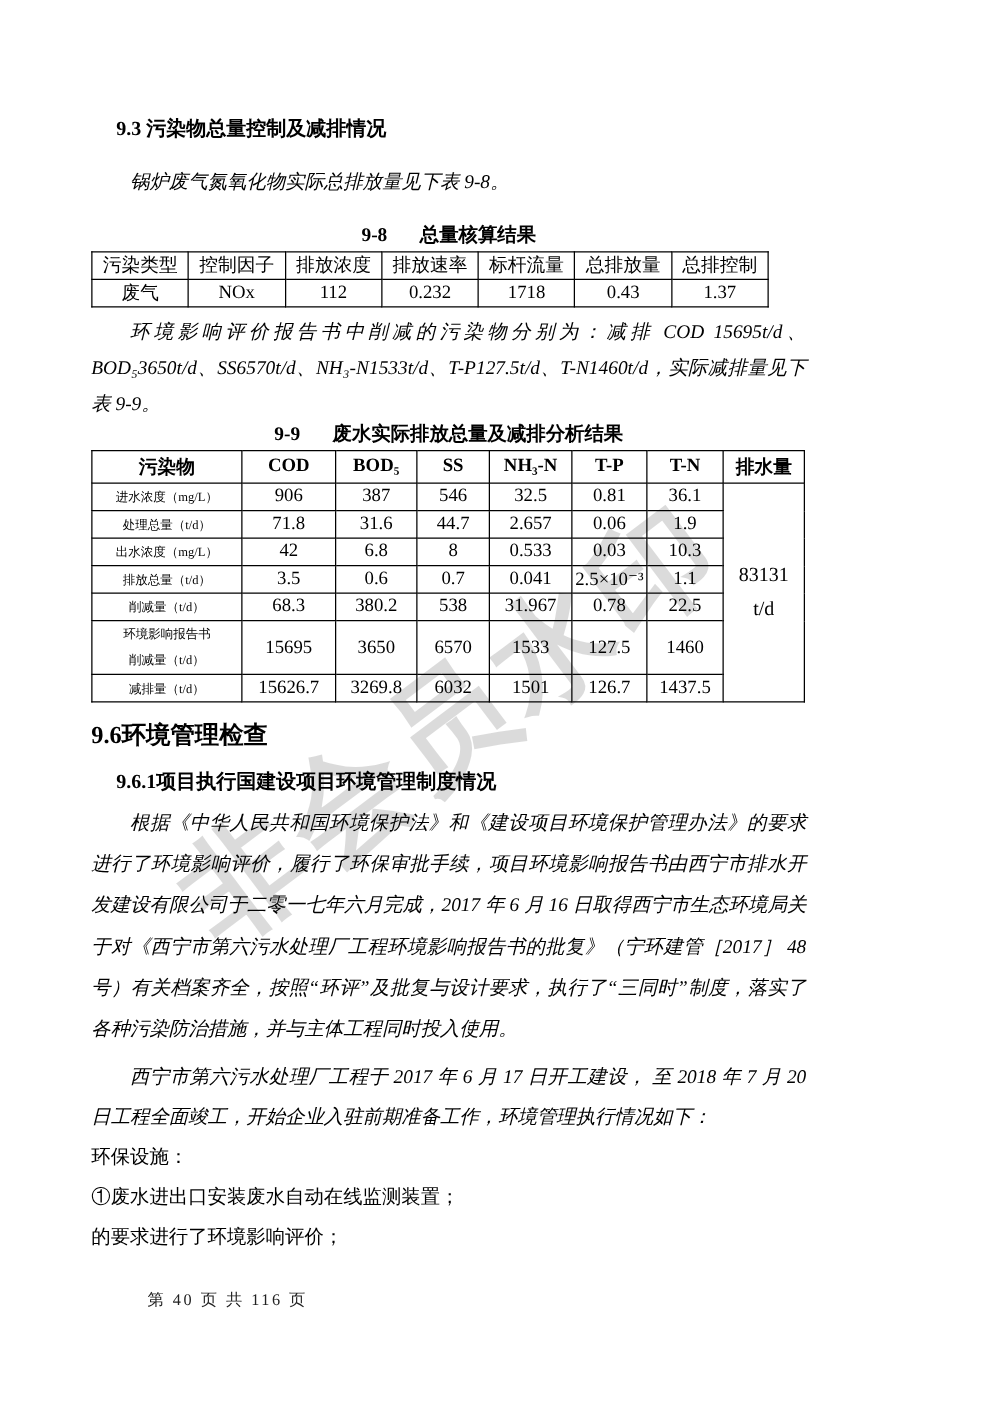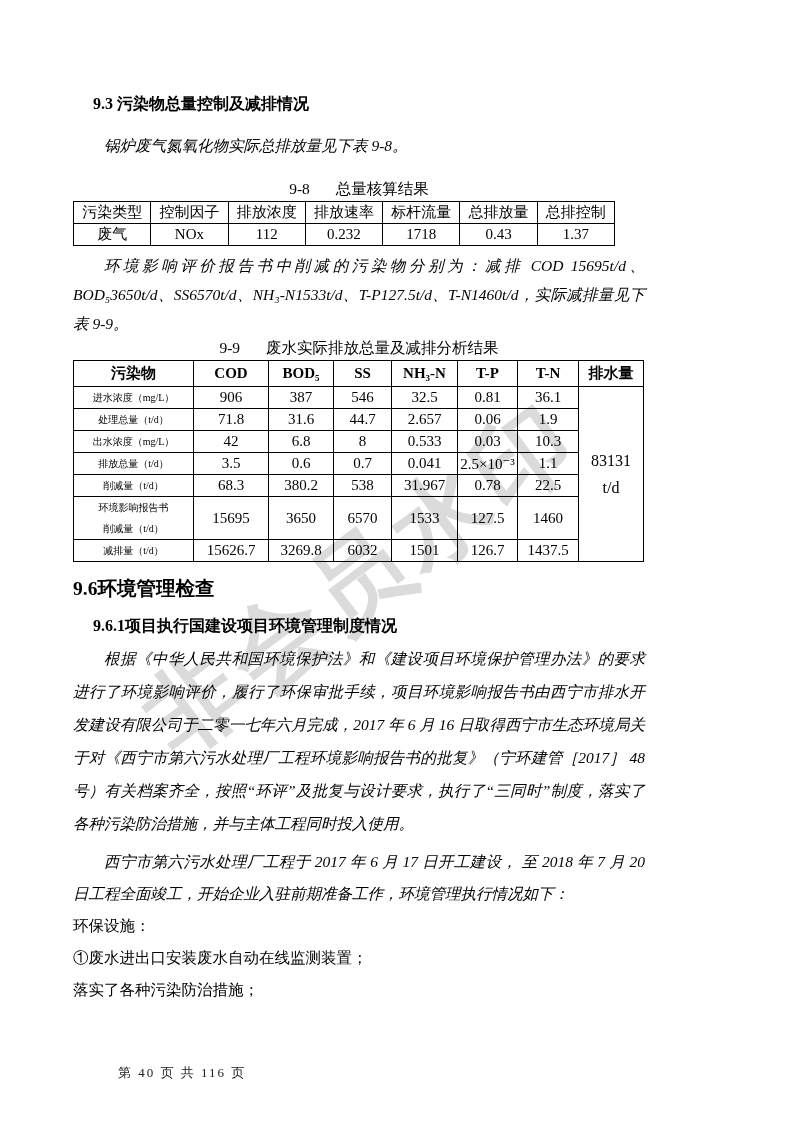--- a/index.html
+++ b/index.html
@@ -53,21 +53,21 @@
     margin: 0;
   }
   .indent { text-indent: 2em; font-style: italic; }
   .intro { margin-top: 20px; line-height: 22px; }
   .para-reduction { margin-top: 5px; line-height: 29px; }
   .para-961 { margin-top: 5px; line-height: 33px; }
   .para-962 { margin-top: 6px; line-height: 32px; }
   .plain-line { font-size: 15.5px; line-height: 32px; margin: 0; }
   .table-caption {
     display: flex; justify-content: center; gap: 26px;
-    font-size: 15.5px; font-weight: normal; line-height: 20px;
+    font-size: 15.5px; font-weight: bold; line-height: 20px;
     margin-top: 20px;
   }
   .cap-98 { margin-top: 22px; }
   .cap-99 { margin-top: 0; }
   table {
     border-collapse: collapse;
     margin-top: 2px;
     width: 542px;
     table-layout: fixed;
   }
@@ -82,21 +82,21 @@
   }
   .t98 td { height: 21px; }
   .t99 th { height: 25px; font-weight: bold; }
   .t99 td { height: 21px; }
   .t99 td.row-label { font-size: 10px; }
   .t99 tr.tall td { height: 42px; }
   .prewrap { white-space: pre-line; line-height: 21px; }
   .drain-cell { white-space: pre-line; line-height: 27px; font-size: 16px; margin-left: 36px; }
   .footer {
     position: absolute;
-    left: 118px; top: 1064px;
+    left: 118px; top: 1031px;
     font-size: 13px;
     letter-spacing: 2px;
     color: #222;
     z-index: 1;
   }
 </style>
 </head>
 <body>
 
 <div class="page">
@@ -239,19 +239,19 @@
 
     <h3 class="h-sub" style="margin-top:13px;">9.6.1项目执行国建设项目环境管理制度情况</h3>
 
     <p class="para para-961 indent">根据《中华人民共和国环境保护法》和《建设项目环境保护管理办法》的要求进行了环境影响评价，履行了环保审批手续，项目环境影响报告书由西宁市排水开发建设有限公司于二零一七年六月完成，2017 年 6 月 16 日取得西宁市生态环境局关于对《西宁市第六污水处理厂工程环境影响报告书的批复》（宁环建管［2017］ 48 号）有关档案齐全，按照“环评”及批复与设计要求，执行了“三同时”制度，落实了各种污染防治措施，并与主体工程同时投入使用。</p>
 
 
     <p class="para para-962 indent">西宁市第六污水处理厂工程于 2017 年 6 月 17 日开工建设， 至 2018 年 7 月 20 日工程全面竣工，开始企业入驻前期准备工作，环境管理执行情况如下：</p>
 
     <p class="plain-line">环保设施：</p>
     <p class="plain-line">①废水进出口安装废水自动在线监测装置；</p>
-    <p class="plain-line">落实了各种污染防治措施；</p>
+    <p class="plain-line">的要求进行了环境影响评价；</p>
 
   </div>
 
   <div class="footer">第 40 页 共 116 页</div>
 
 </div>
 
 </body></html>

